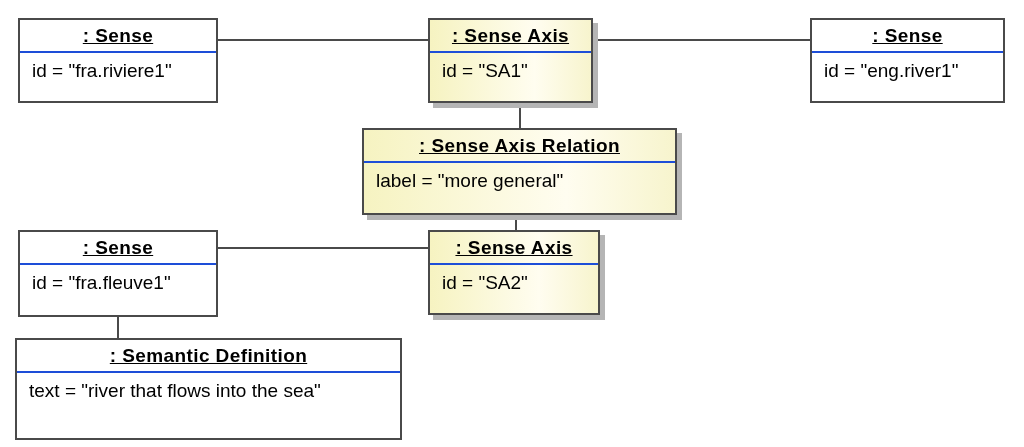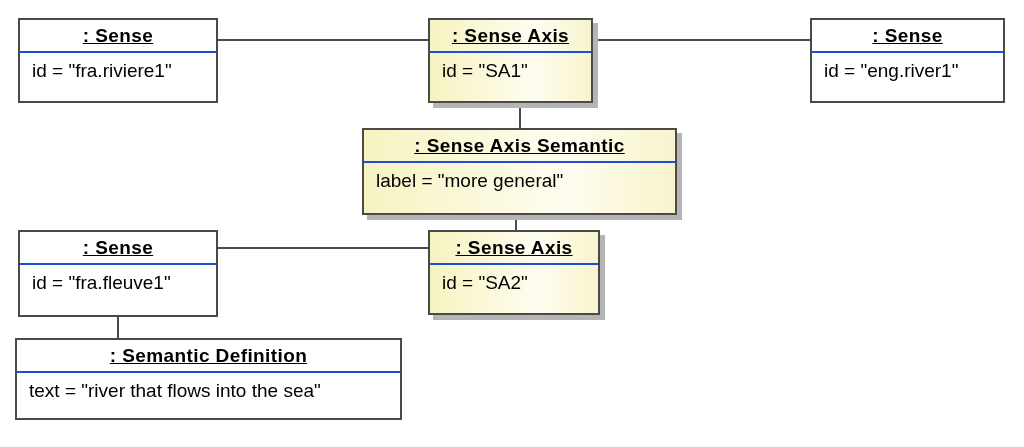--- a/index.html
+++ b/index.html
@@ -70,32 +70,32 @@
     <div class="uml-title">: Sense Axis</div>
     <div class="uml-attr">id = "SA1"</div>
   </div>
 
   <div class="uml-box" style="left:810px; top:18px; width:195px; height:85px;">
     <div class="uml-title">: Sense</div>
     <div class="uml-attr">id = "eng.river1"</div>
   </div>
 
   <div class="uml-box hl" style="left:362px; top:128px; width:315px; height:87px;">
-    <div class="uml-title">: Sense Axis Semantic</div>
+    <div class="uml-title">: Sense Axis Relation</div>
     <div class="uml-attr">label = "more general"</div>
   </div>
 
   <div class="uml-box" style="left:18px; top:230px; width:200px; height:87px;">
     <div class="uml-title">: Sense</div>
     <div class="uml-attr">id = "fra.fleuve1"</div>
   </div>
 
   <div class="uml-box hl" style="left:428px; top:230px; width:172px; height:85px;">
     <div class="uml-title">: Sense Axis</div>
     <div class="uml-attr">id = "SA2"</div>
   </div>
 
-  <div class="uml-box" style="left:15px; top:338px; width:387px; height:82px;">
+  <div class="uml-box" style="left:15px; top:338px; width:387px; height:102px;">
     <div class="uml-title">: Semantic Definition</div>
     <div class="uml-attr">text = "river that flows into the sea"</div>
   </div>
 
 </div>
 
 </body></html>

